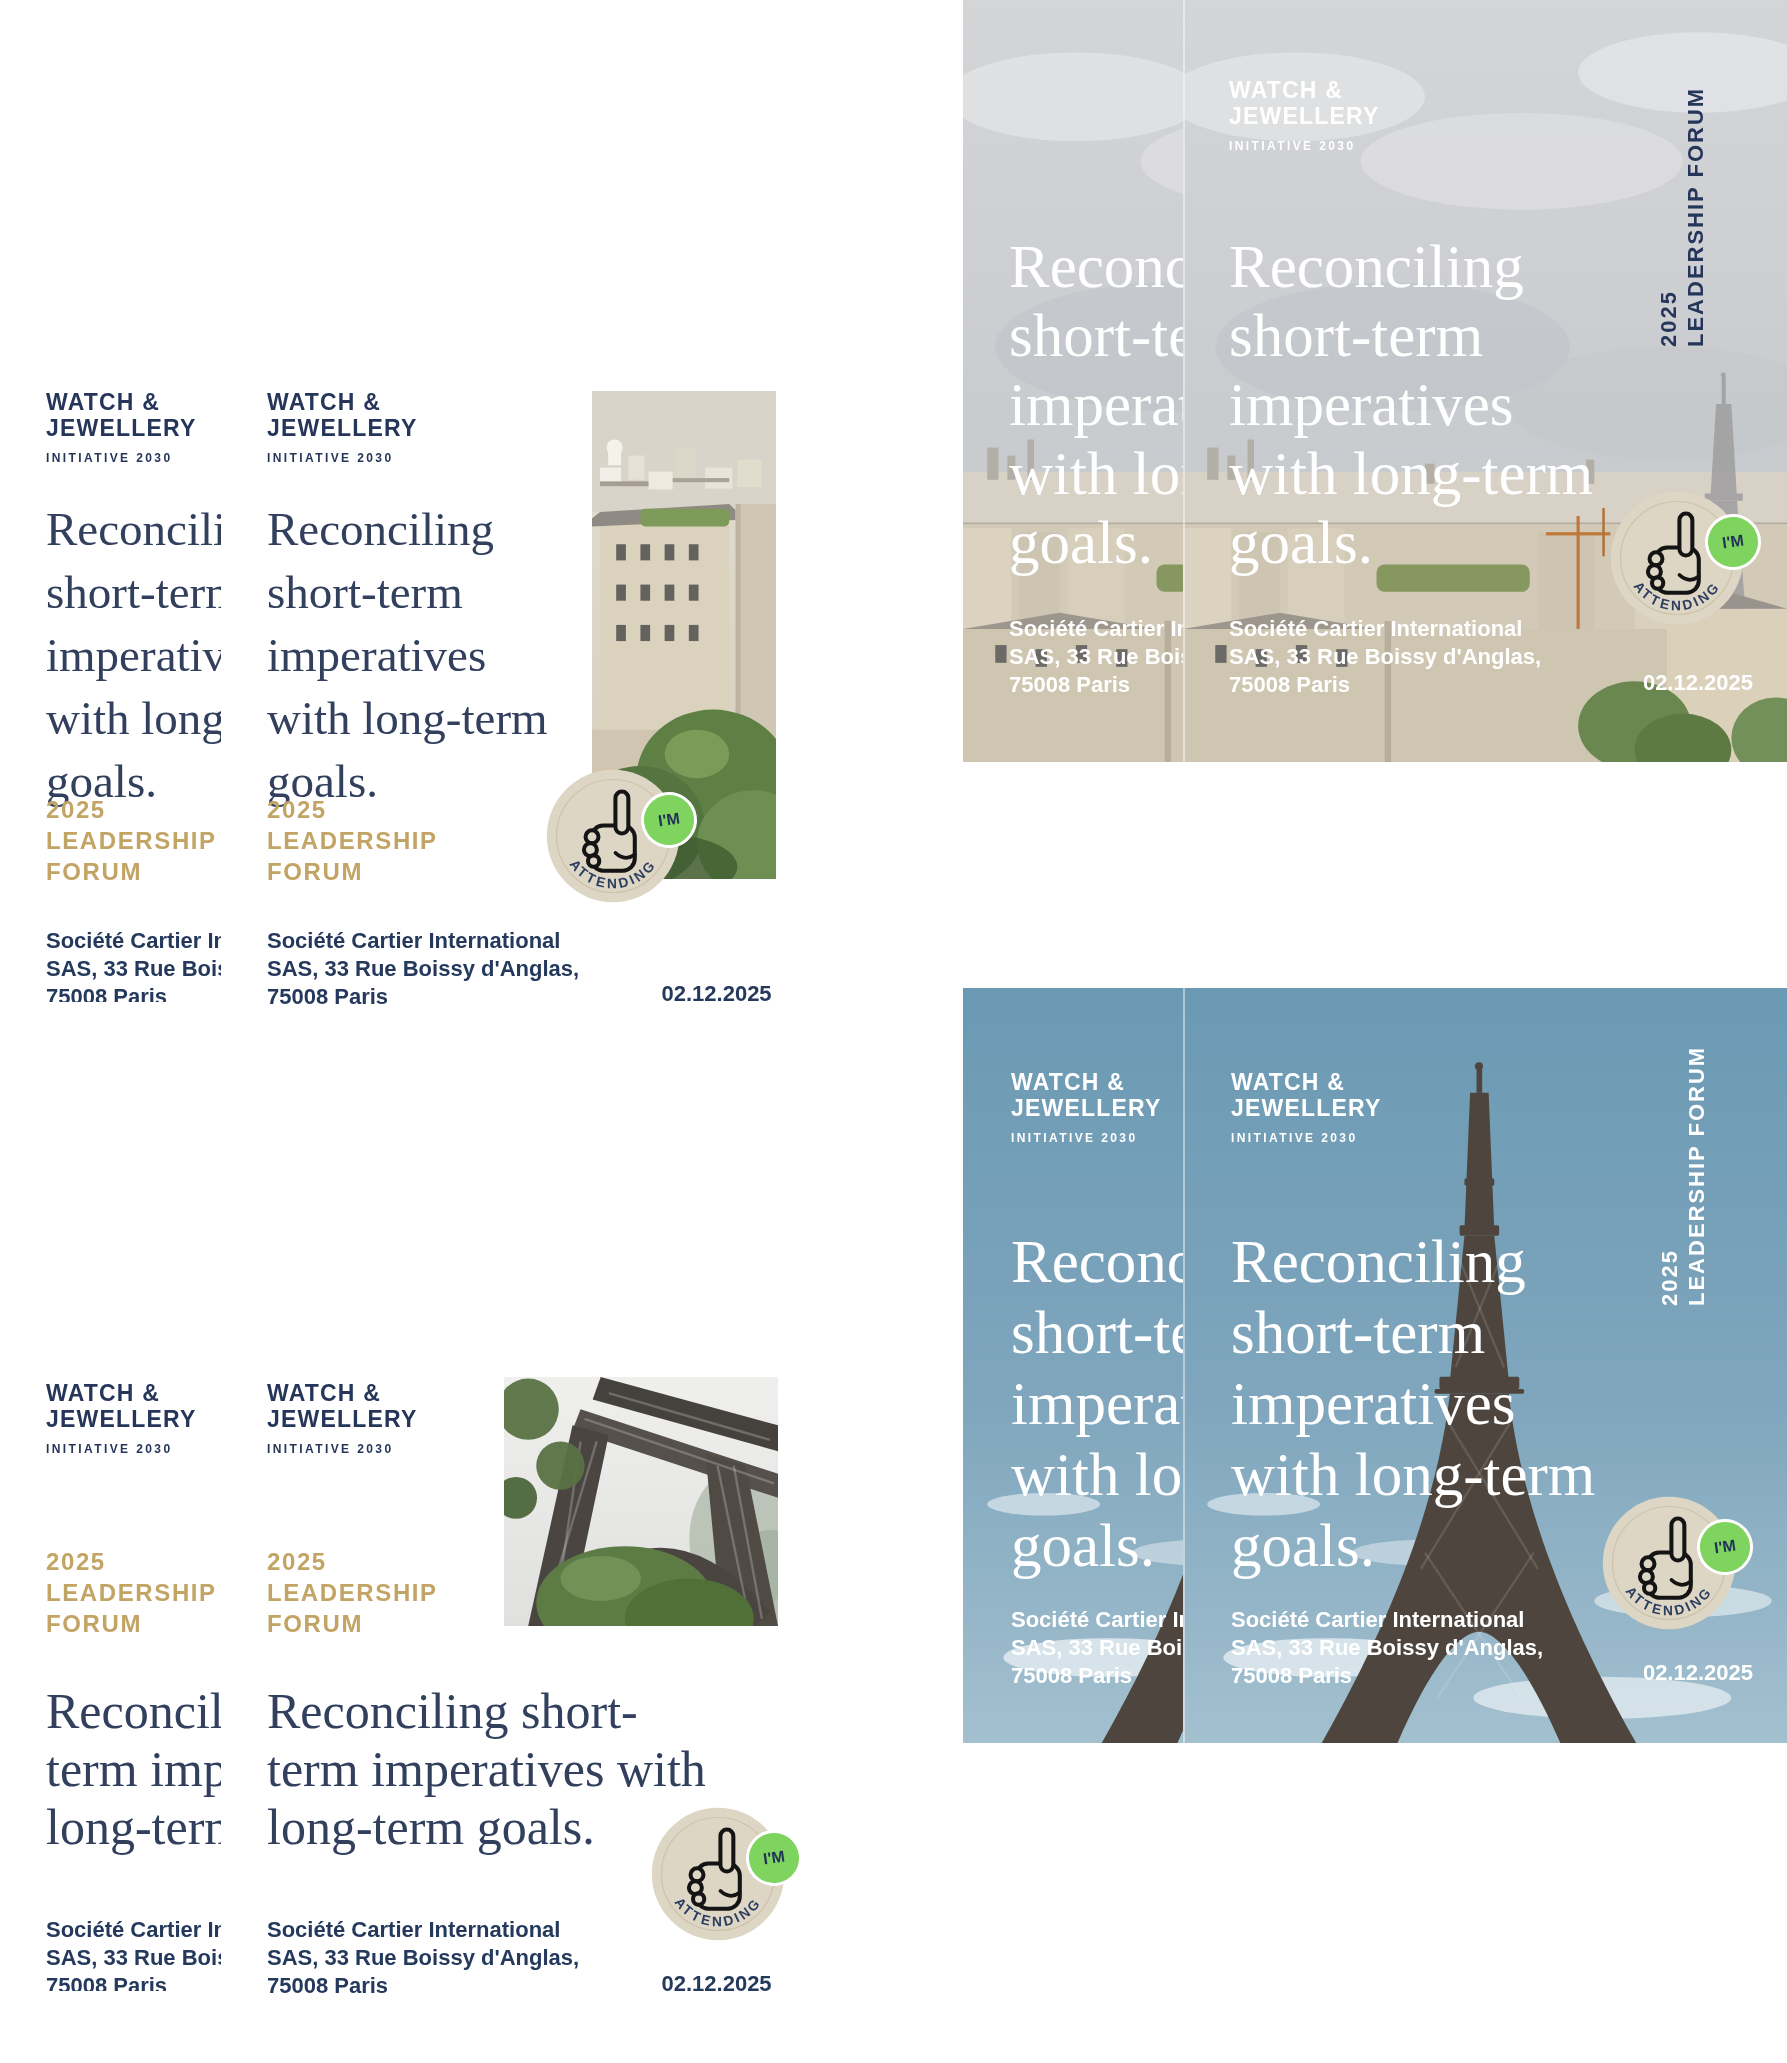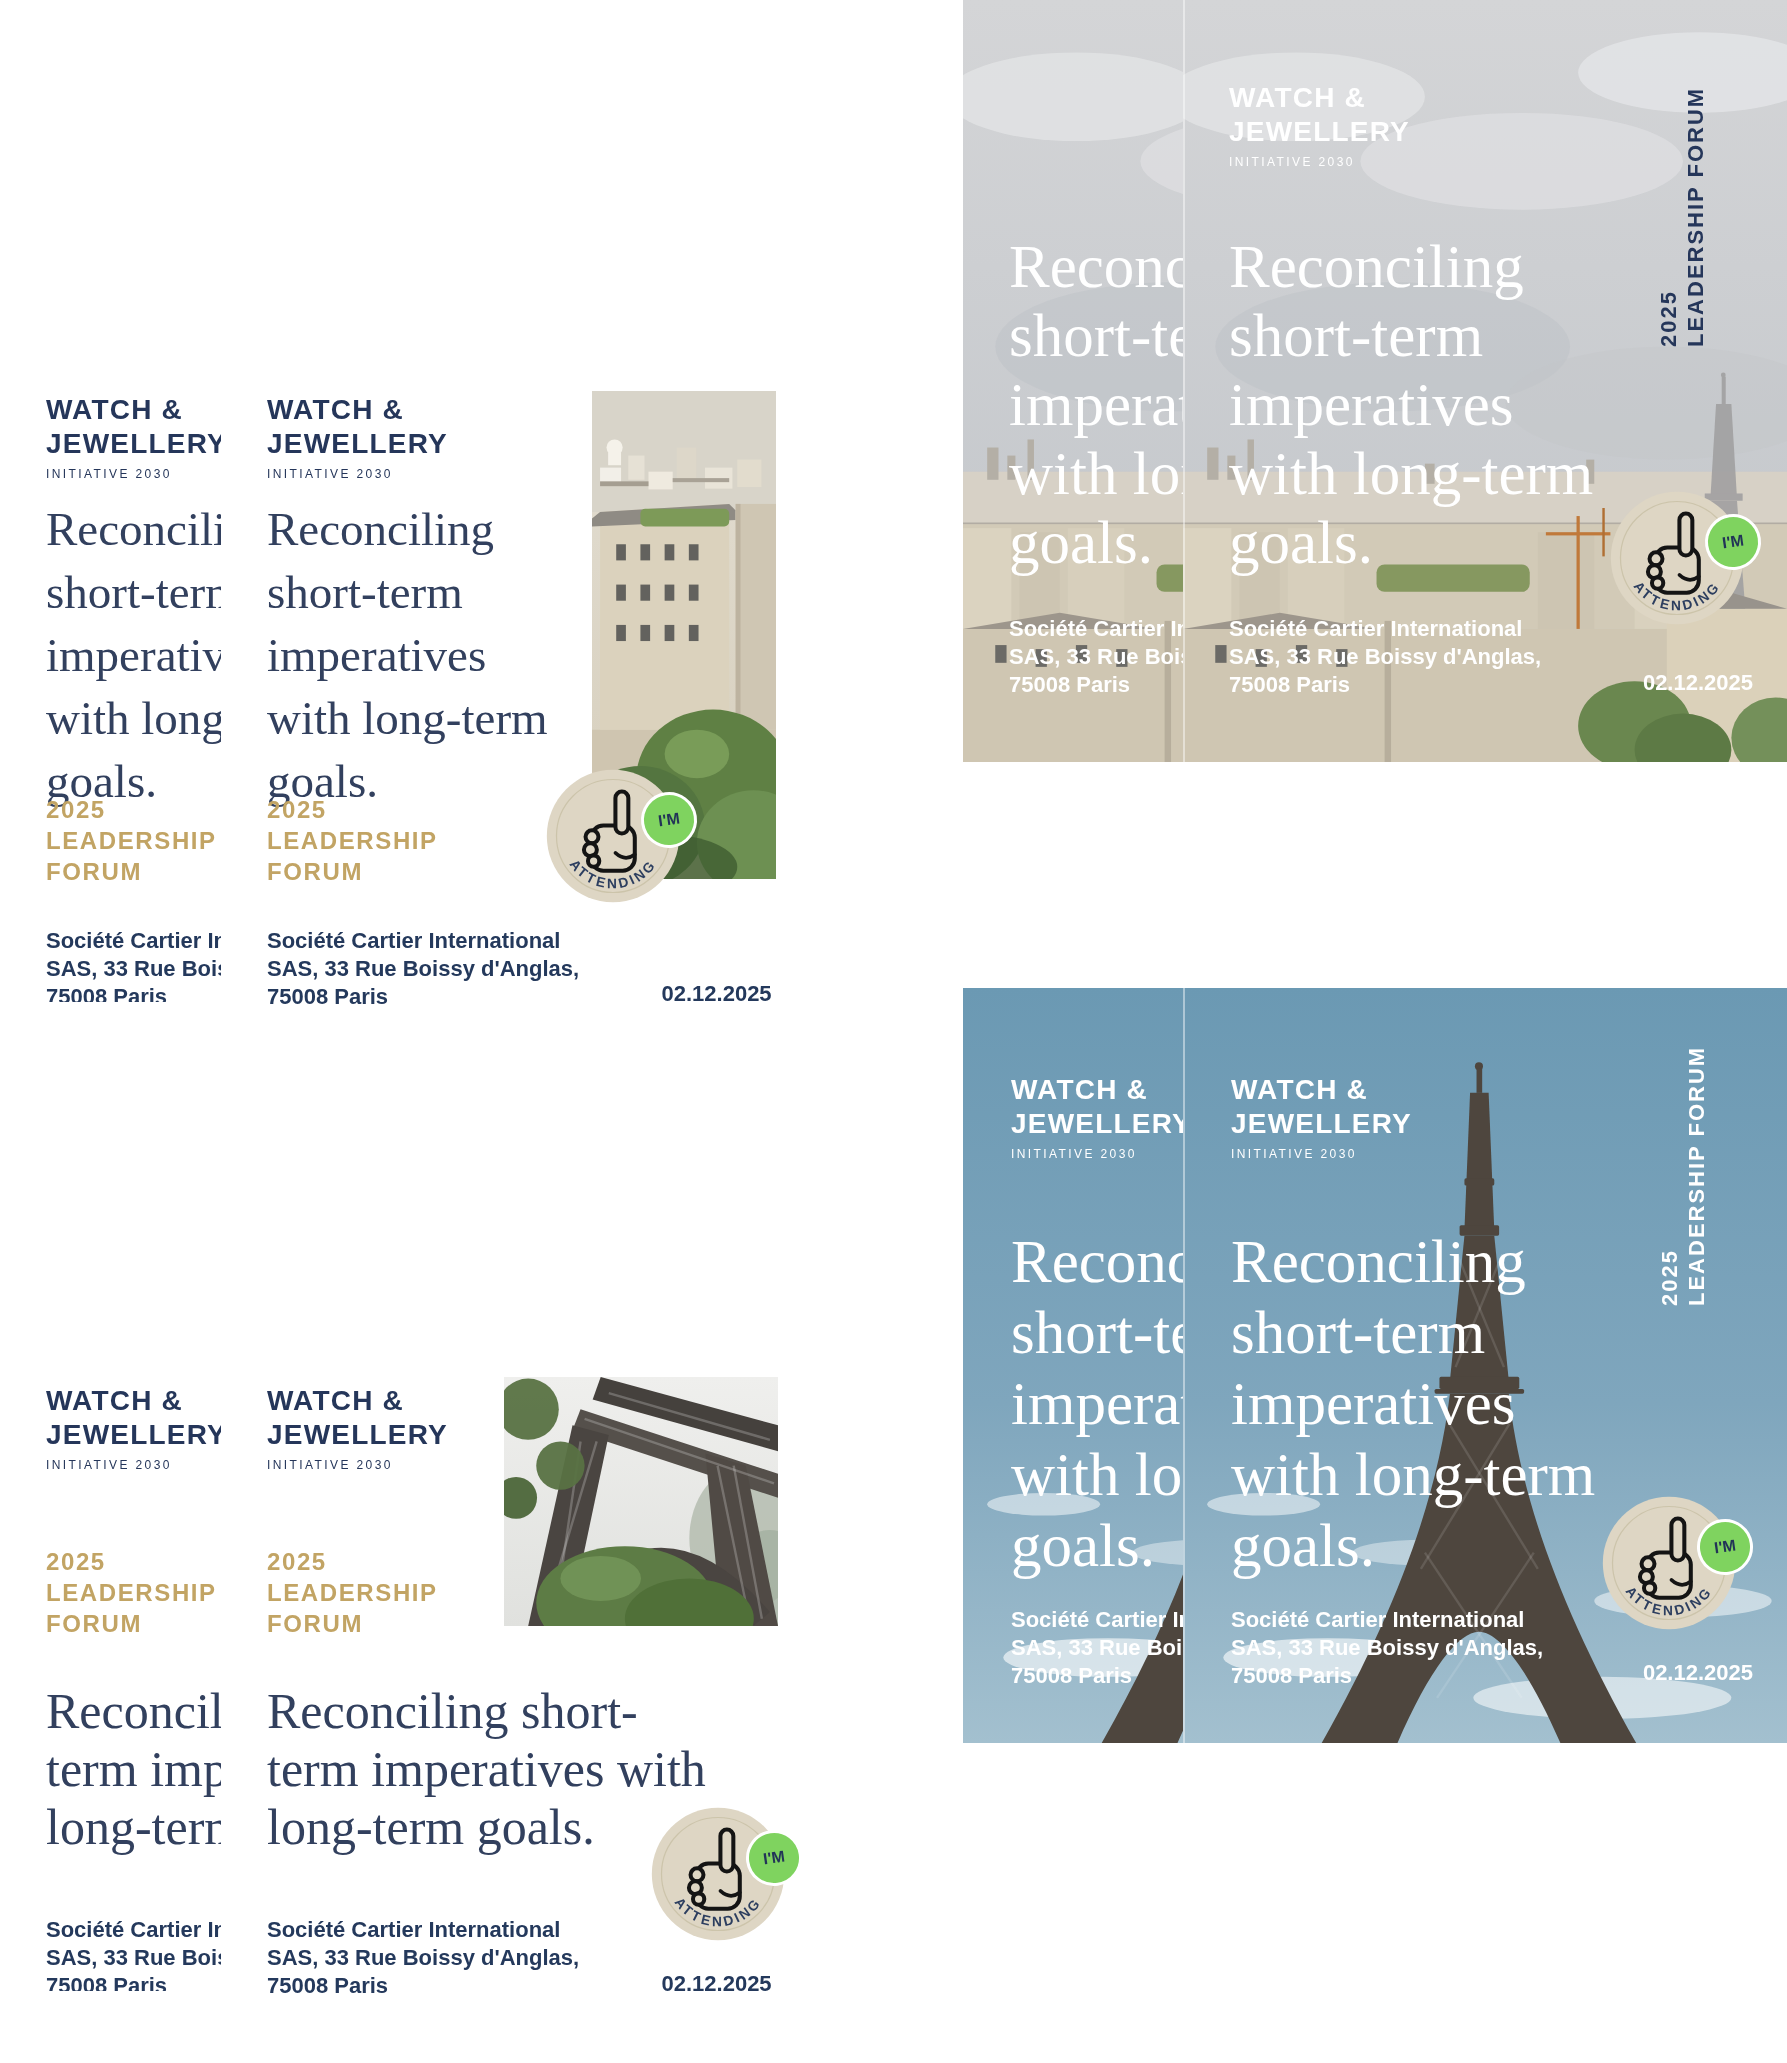--- a/index.html
+++ b/index.html
@@ -28,22 +28,22 @@
   .dB{width:604px;height:762px;}
   .dD{width:604px;height:755px;}
 
   .bgphoto{position:absolute;inset:0;}
   .bgphoto svg{width:100%;height:100%;display:block;}
 
   .logo{position:absolute;left:46px;color:#25365a;z-index:3;}
   .dD .logo{left:48px;}
   .dA .logo{top:0;} .dC .logo{top:3.2px;} .dB .logo{top:77px;} .dD .logo{top:81px;}
   .dB .logo,.dD .logo{color:#ffffff;}
-  .logo-l1{font-size:28px;font-weight:bold;letter-spacing:1.2px;line-height:26px;margin-top:8px;}
-  .logo-l2{margin-top:9.7px;font-size:12px;font-weight:normal;letter-spacing:2.4px;}
+  .logo-l1{font-size:23px;font-weight:bold;letter-spacing:1.2px;line-height:26px;}
+  .logo-l2{margin-top:9.7px;font-size:12px;font-weight:bold;letter-spacing:2.4px;}
 
   .headline{position:absolute;left:46px;font-family:"Liberation Serif",serif;
             color:#32405e;z-index:3;white-space:nowrap;}
   .dA .headline{top:109px;font-size:47px;line-height:63px;}
   .dC .headline{top:305px;font-size:50px;line-height:58px;}
   .dB .headline{top:232px;font-size:61px;line-height:69px;color:#ffffff;}
   .dD .headline{top:238px;left:48px;font-size:61px;line-height:71px;color:#ffffff;}
 
   .gold{position:absolute;left:46px;color:#c2a464;font-weight:bold;
         font-size:24px;line-height:31px;letter-spacing:1.6px;z-index:3;}

